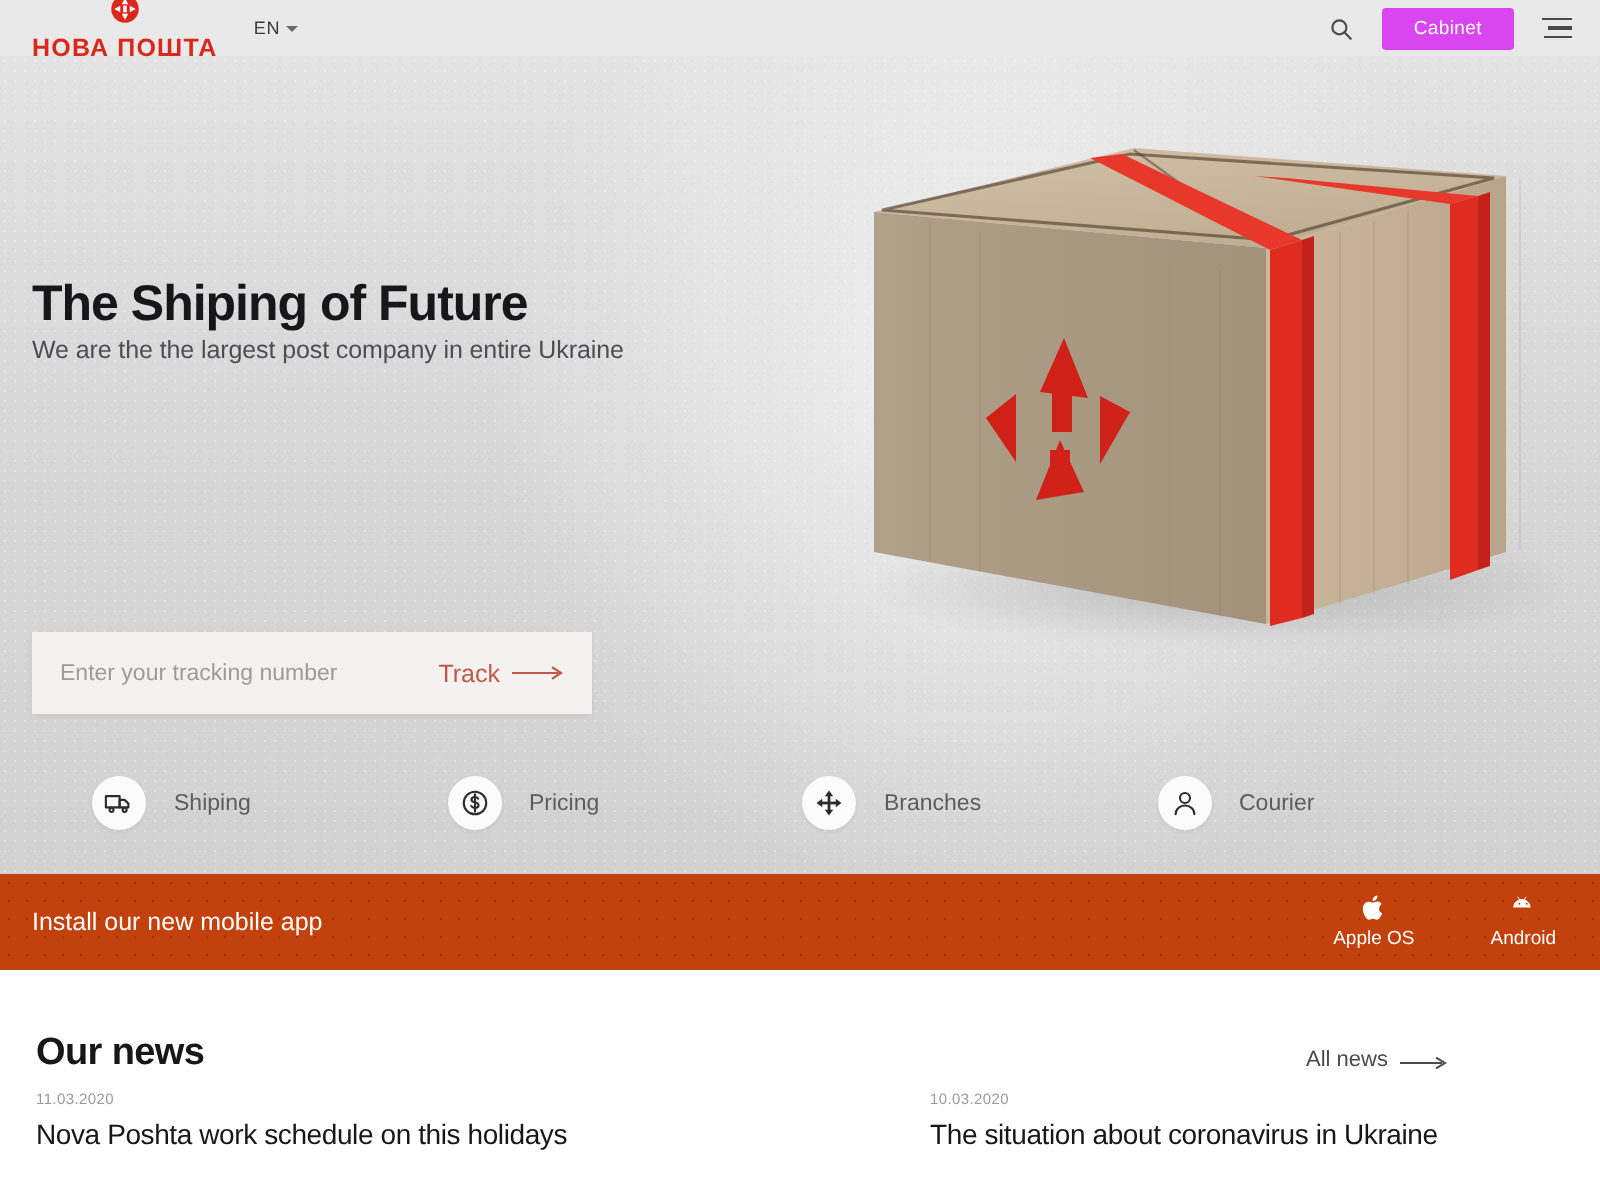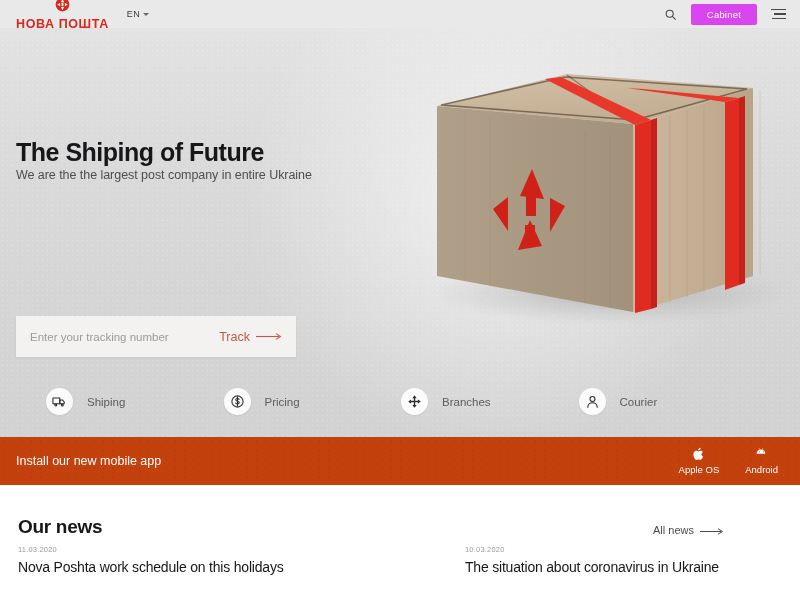--- a/index.html
+++ b/index.html
@@ -118,21 +118,21 @@
     position:absolute; top:437px; left:0; width:800px; height:48px;
     background:#c2410c; display:flex; align-items:center;
     overflow:hidden;
   }
   .banner-noise {
     position:absolute; inset:0;
     background-image:radial-gradient(rgba(170,20,10,.55) .7px, transparent .8px);
     background-size:9px 9px; opacity:.8; pointer-events:none;
   }
   .banner-text { position:relative; margin-left:16px; font-size:12.5px; color:#fff; }
-  .banner-apps { position:relative; margin-left:auto; margin-right:22px; display:flex; gap:26px; }
+  .banner-apps { position:relative; margin-left:auto; margin-right:22px; display:flex; gap:38px; }
   .app-link { display:flex; flex-direction:column; align-items:center; gap:3px; cursor:pointer; }
   .app-label { font-size:9.5px; color:#fff; }
 
   
   .news { position:absolute; top:485px; left:0; width:740px; height:115px; background:#fff; }
   .news-head { position:absolute; left:18px; top:31px; font-size:19px; font-weight:bold; color:#17171a; letter-spacing:-.3px; }
   .all-news {
     position:absolute; right:16px; top:39px;
     display:flex; align-items:flex-end; gap:6px; cursor:pointer;
     font-size:11px; color:#4a4a4a;

